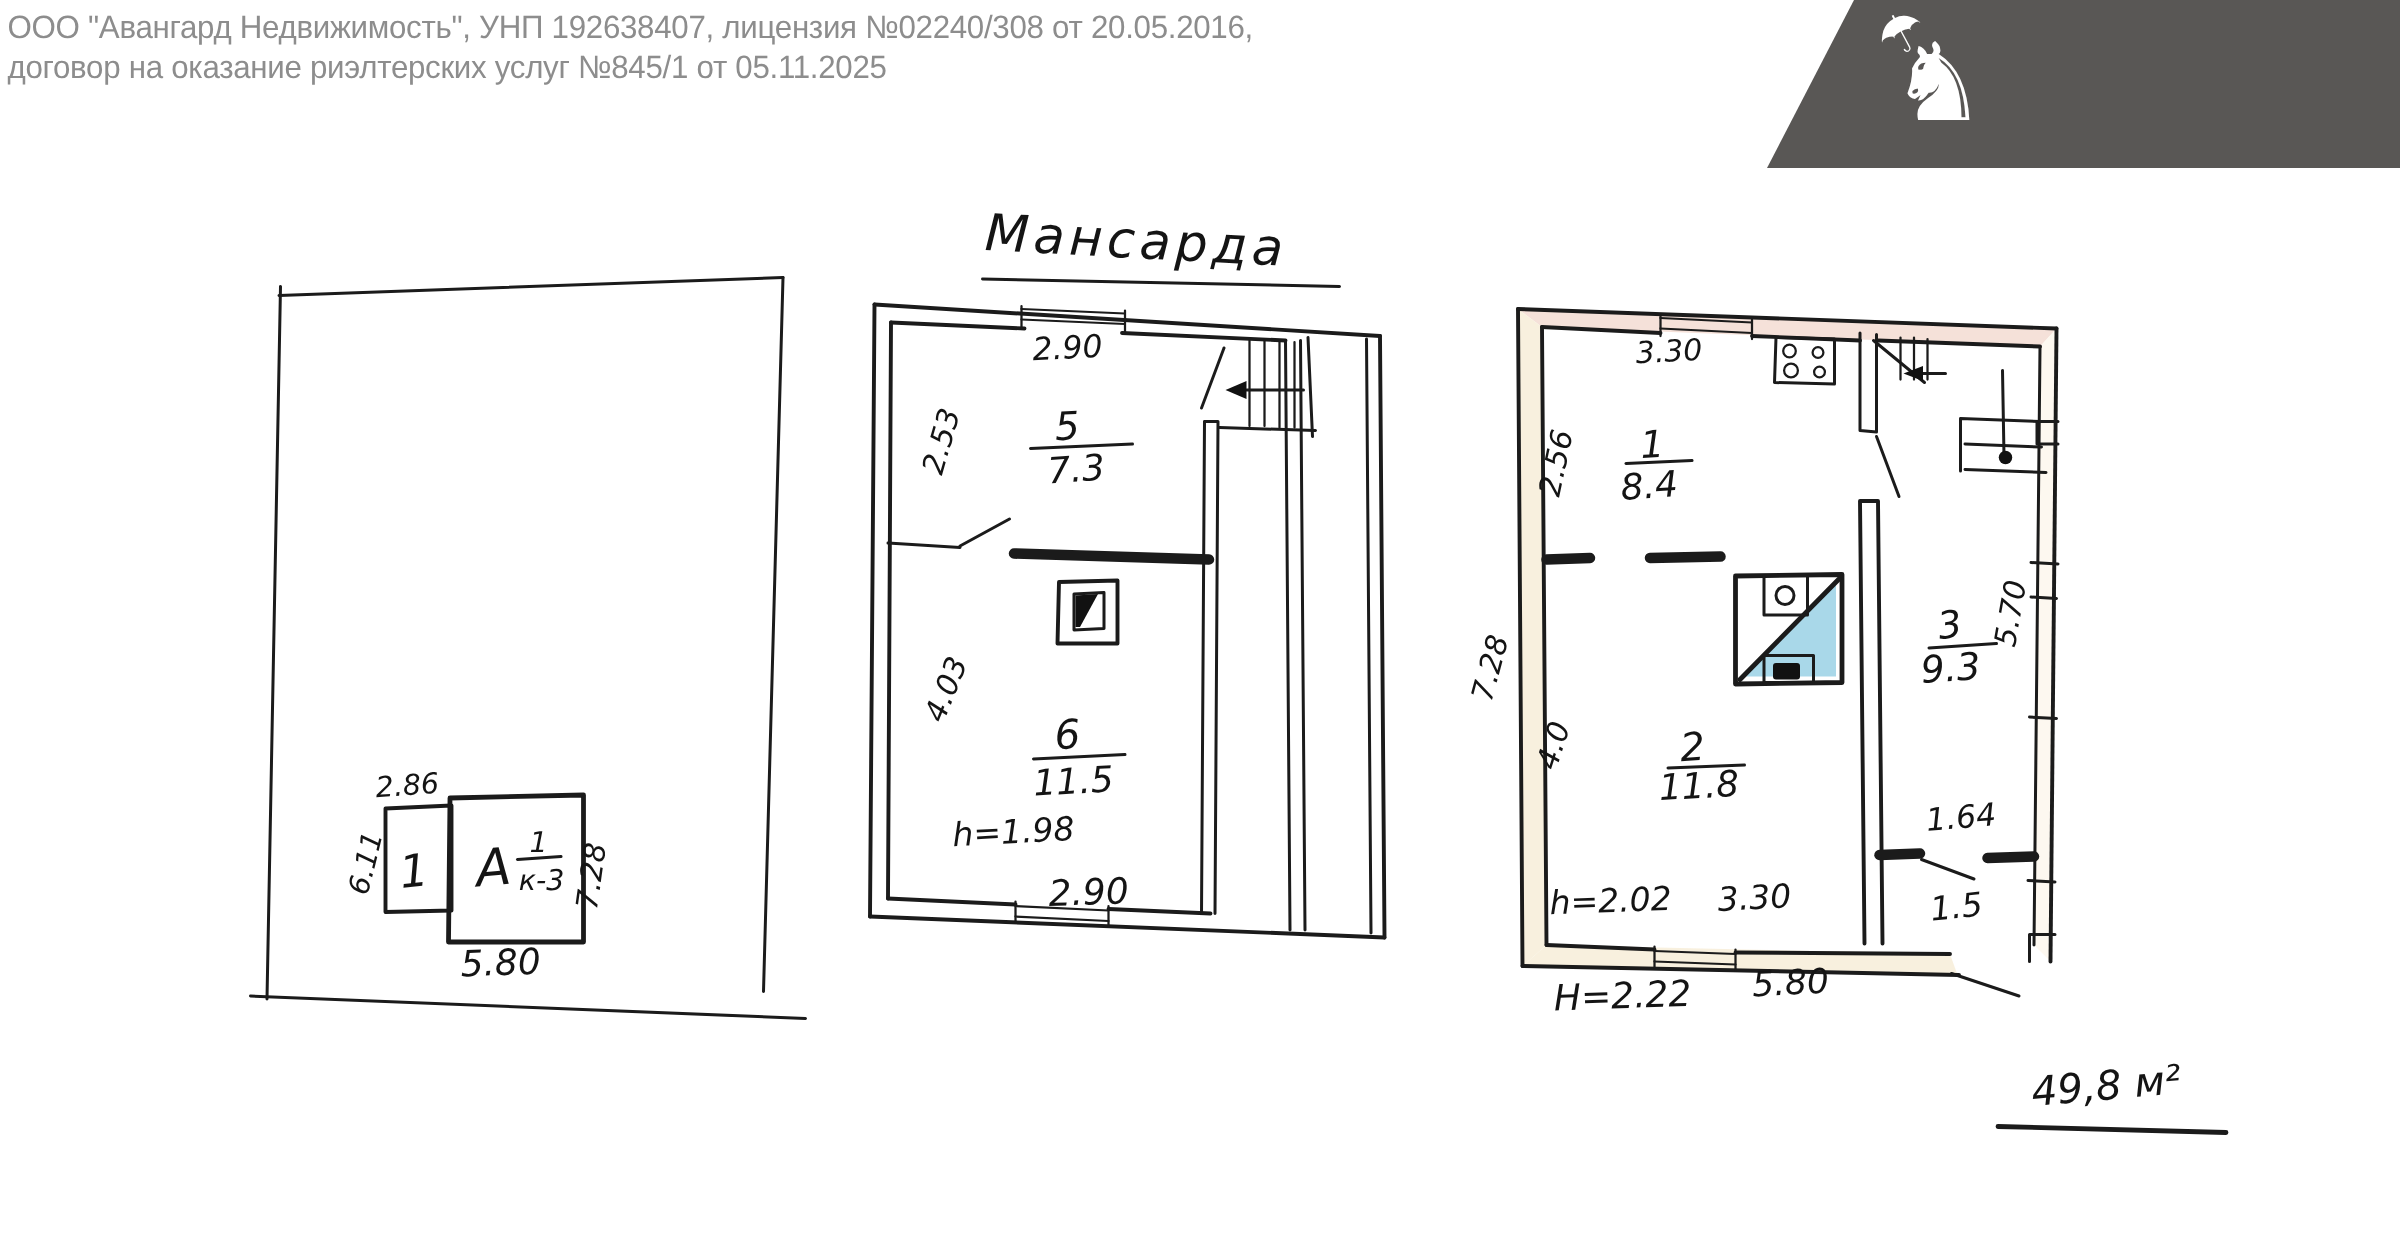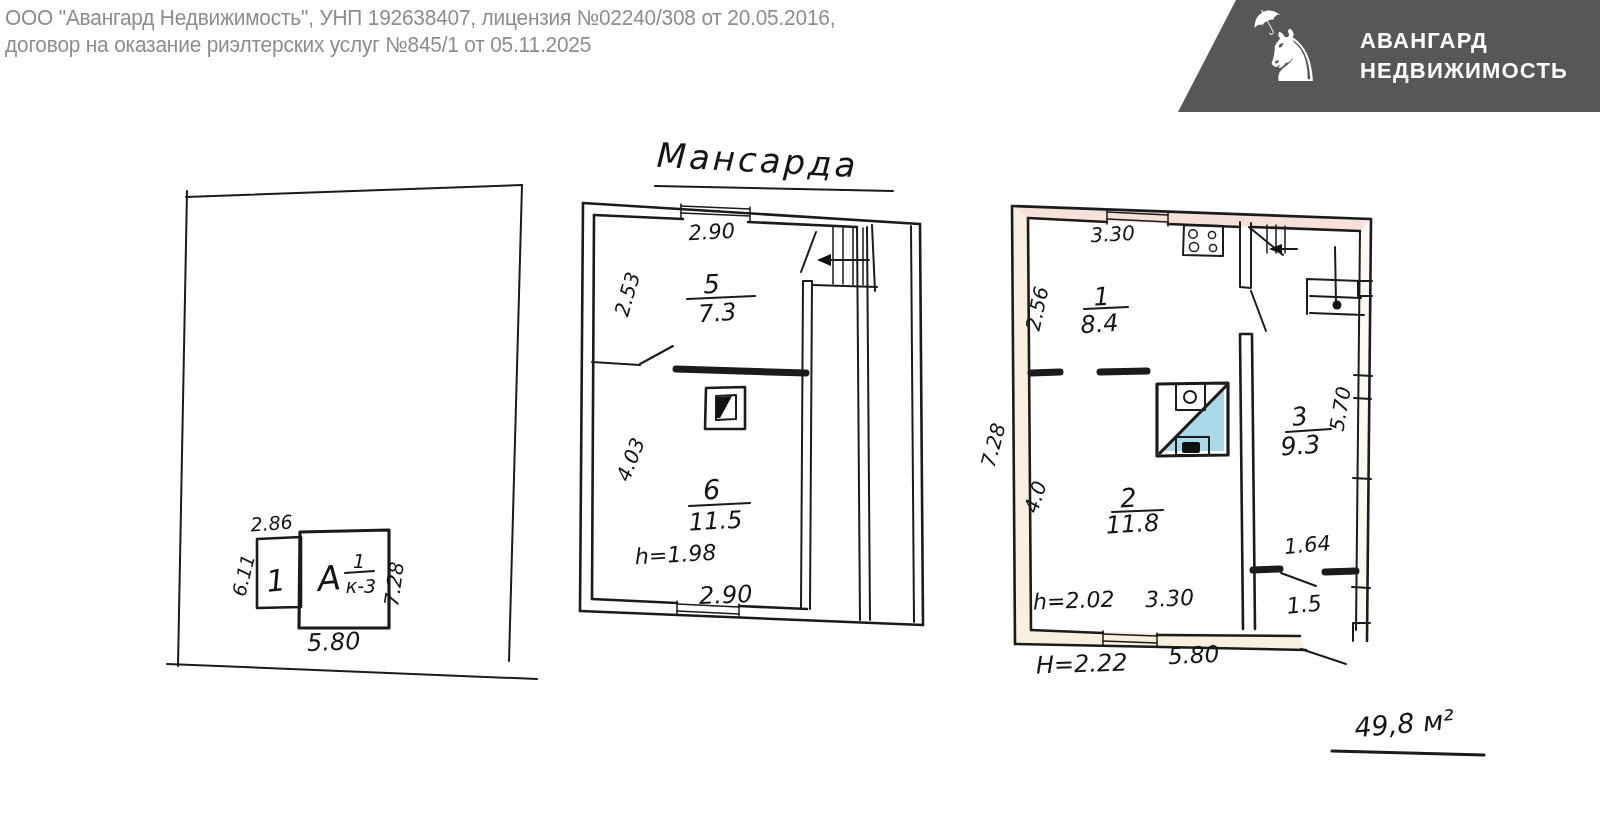--- a/index.html
+++ b/index.html
@@ -36,24 +36,20 @@
   <div class="hdr">
     <div>ООО "Авангард Недвижимость", УНП 192638407, лицензия №02240/308 от 20.05.2016,</div>
     <div>договор на оказание риэлтерских услуг №845/1 от 05.11.2025</div>
   </div>
 
   <div class="logo">
     <div class="knight">
       <span class="umb">☂</span>
       <span class="horse">♞</span>
     </div>
-    <div class="brand">
-      <span>АВАНГАРД</span>
-      <span>НЕДВИЖИМОСТЬ</span>
-    </div>
   </div>
 
   <svg width="1600" height="826" viewBox="0 0 1600 826">
 
     <g>
       <g>
         <path class="w w2" d="M186,197 L522,185"></path>
         <path class="w w2" d="M187,191 L178,666"></path>
         <path class="w w2" d="M522,185 L509,661"></path>
         <path class="w w2" d="M167,664 L537,679"></path>

